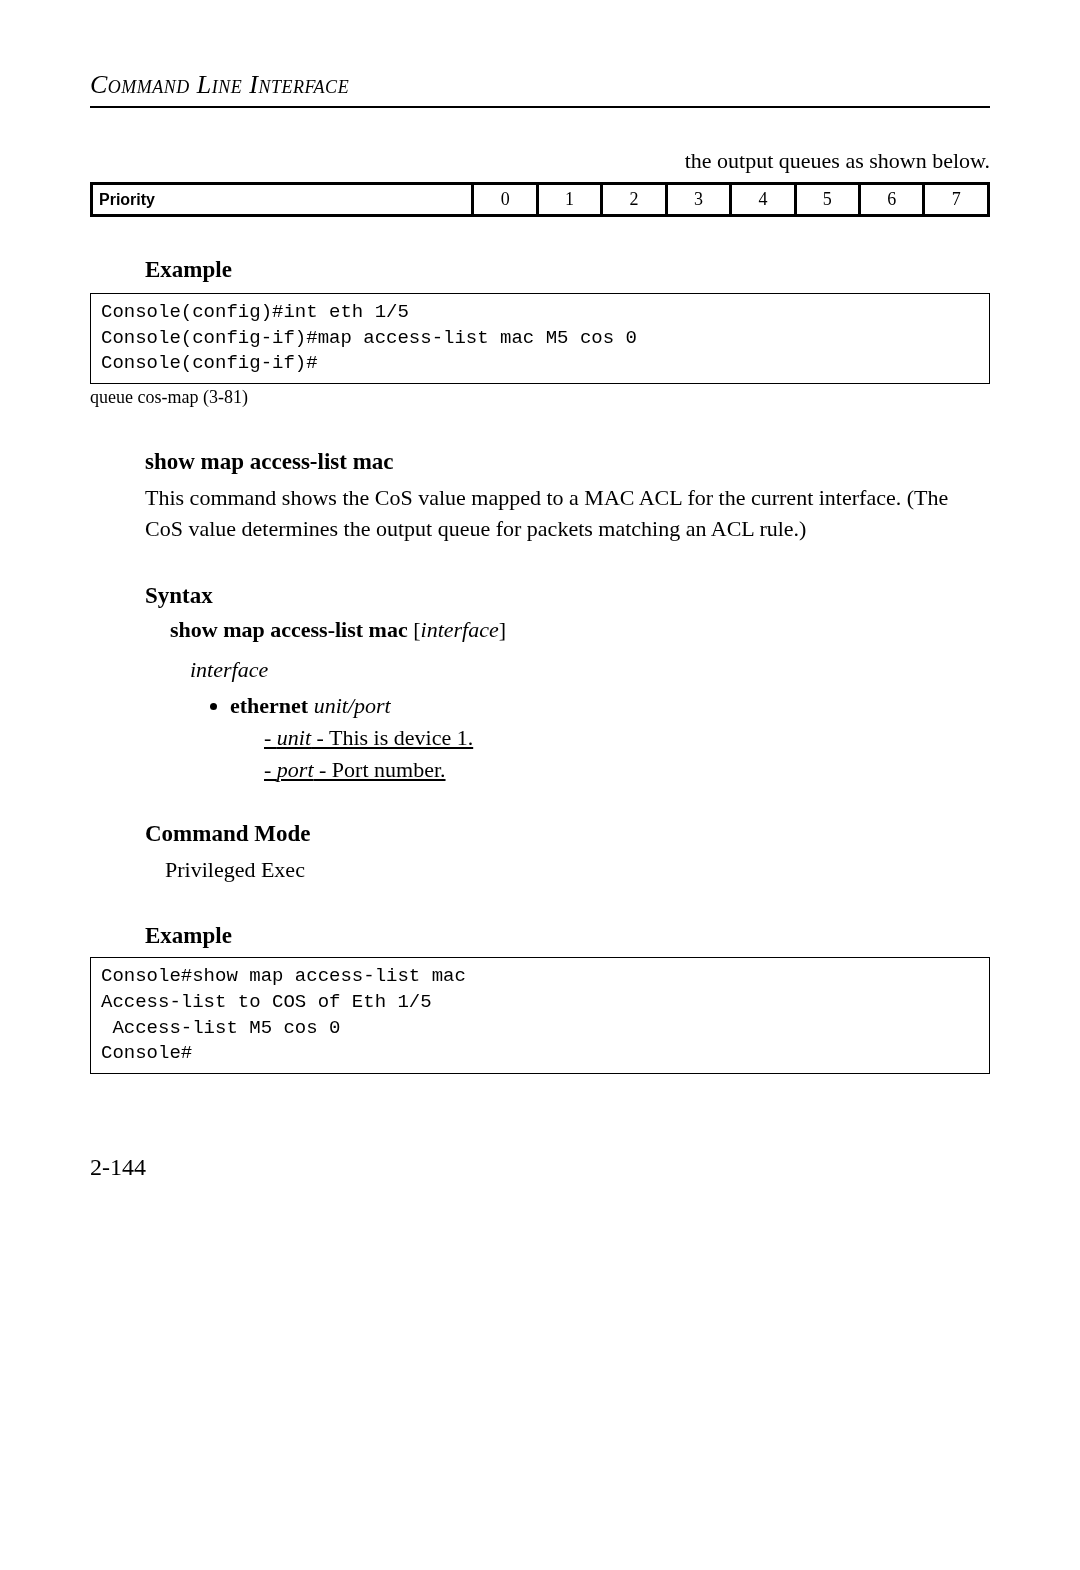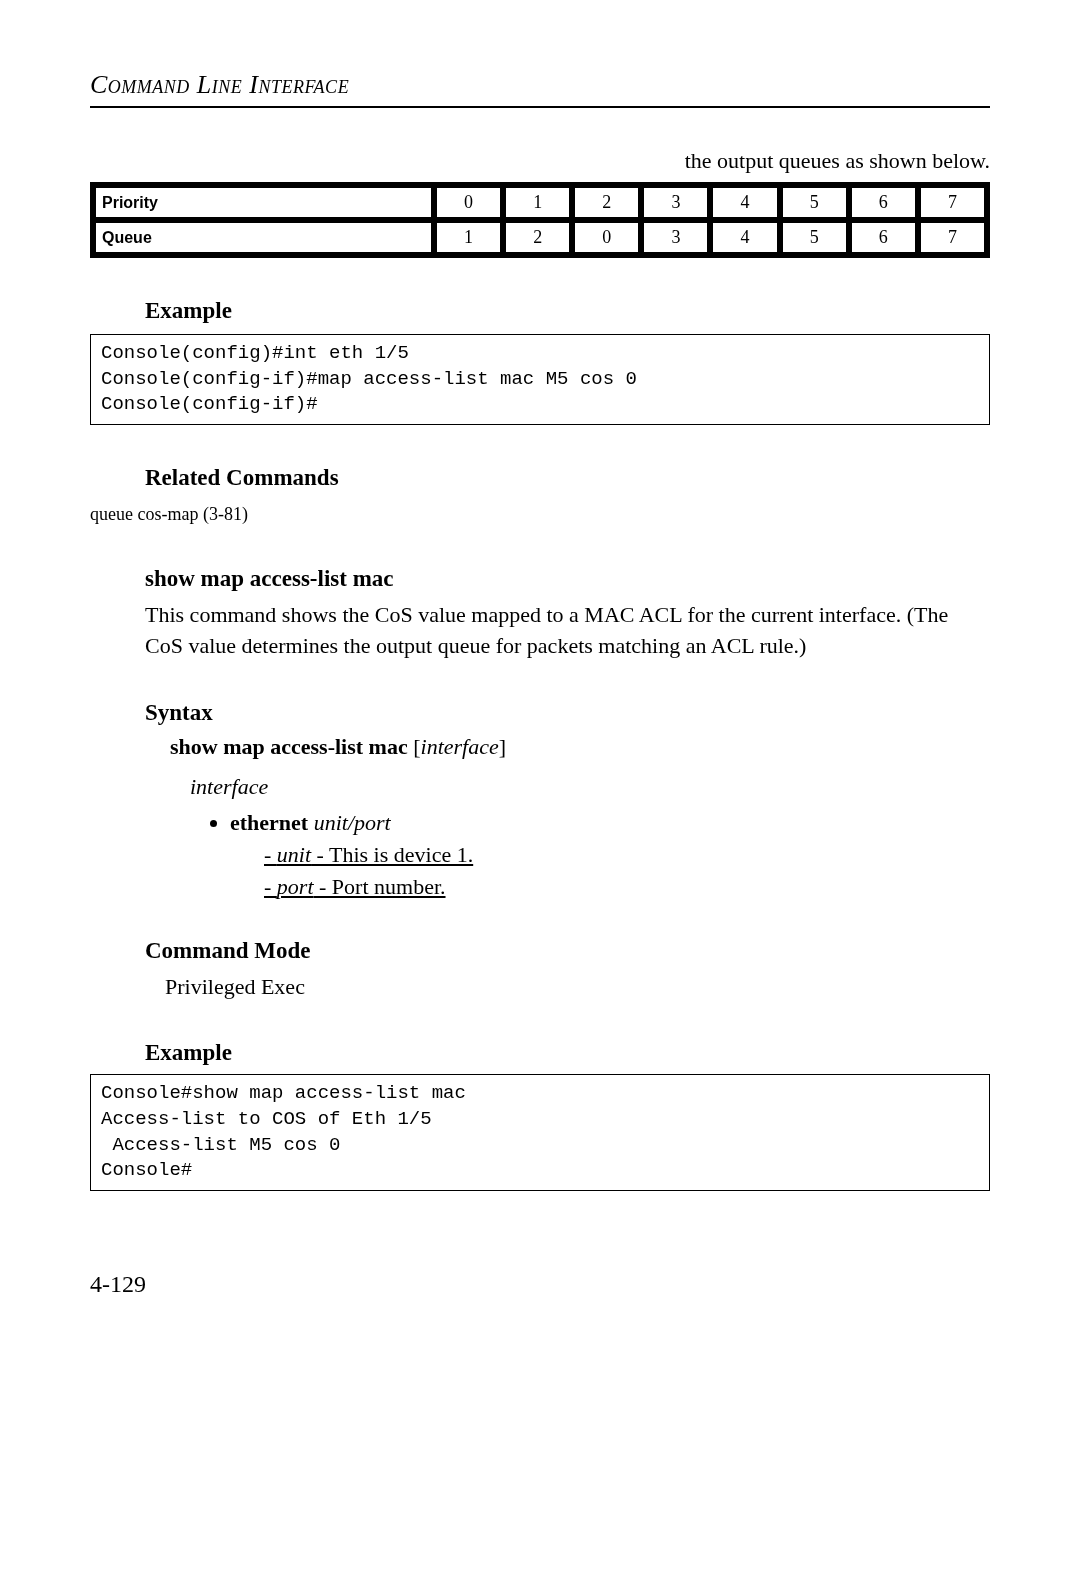--- a/index.html
+++ b/index.html
@@ -34,21 +34,21 @@
     margin-bottom: 8px;
     text-align: right;
   }
   table.pq {
     border-collapse: collapse;
     width: 100%;
     margin: 0 auto 40px auto;
     font-size: 18px;
   }
   table.pq th, table.pq td {
-    border: 6px solid #000000;
+    border: 3px solid #000000;
     text-align: center;
     padding: 4px 0;
   }
   table.pq th {
     font-family: Arial, Helvetica, sans-serif;
     font-weight: bold;
     font-size: 16px;
     padding: 4px 6px;
     text-align: left;
   }
@@ -136,40 +136,28 @@
       <th>Priority</th>
       <td>0</td>
       <td>1</td>
       <td>2</td>
       <td>3</td>
       <td>4</td>
       <td>5</td>
       <td>6</td>
       <td>7</td>
     </tr>
-    <tr>
-      <th>Queue</th>
-      <td>1</td>
-      <td>2</td>
-      <td>0</td>
-      <td>3</td>
-      <td>4</td>
-      <td>5</td>
-      <td>6</td>
-      <td>7</td>
-    </tr>
   </tbody>
     </table>
 
   <div class="section-heading">Example</div>
   <div class="codeblock">Console(config)#int eth 1/5
 Console(config-if)#map access-list mac M5 cos 0
 Console(config-if)#</div>
 
-  <div class="section-heading">Related Commands</div>
   <div class="related-list">
     <div>queue cos-map (3-81)</div>
   </div>
 
   <div class="subheading">show map access-list mac</div>
   <div class="body-text">This command shows the CoS value mapped to a MAC ACL for the current interface. (The CoS value determines the output queue for packets matching an ACL rule.)</div>
 
   <div class="subheading">Syntax</div>
   <div class="syntax-line">
     <span class="bold">show map access-list mac</span>
@@ -191,15 +179,15 @@
 
   <div class="subheading">Command Mode</div>
   <div class="body-text" style="margin-left:75px">Privileged Exec</div>
 
   <div class="subheading">Example</div>
   <div class="codeblock">Console#show map access-list mac
 Access-list to COS of Eth 1/5
  Access-list M5 cos 0
 Console#</div>
 
-  <div class="pagenum">4-129</div>
+  <div class="pagenum">2-144</div>
 
 </div>
 
 </body></html>

